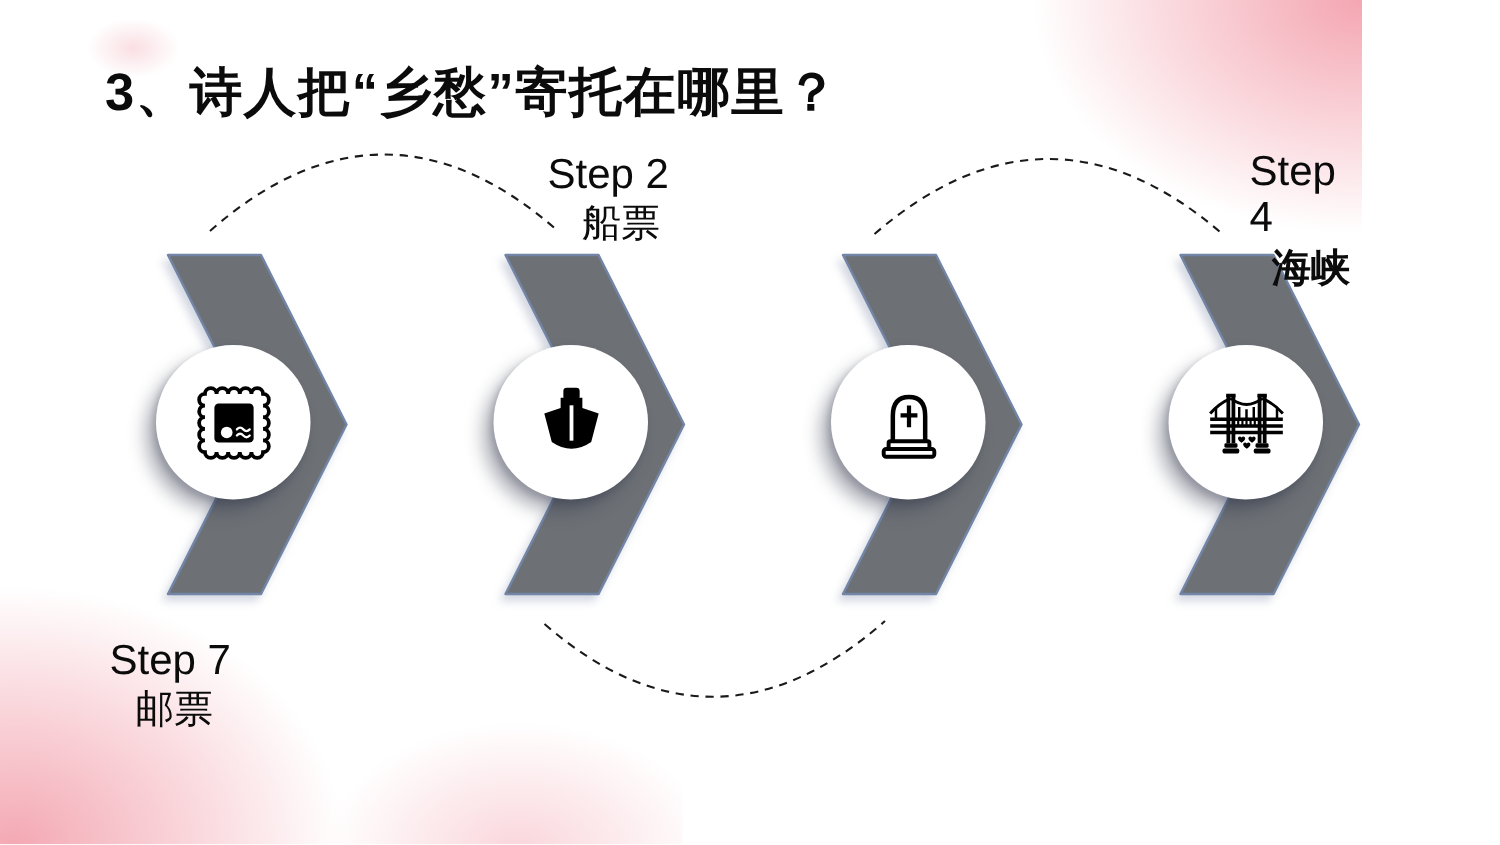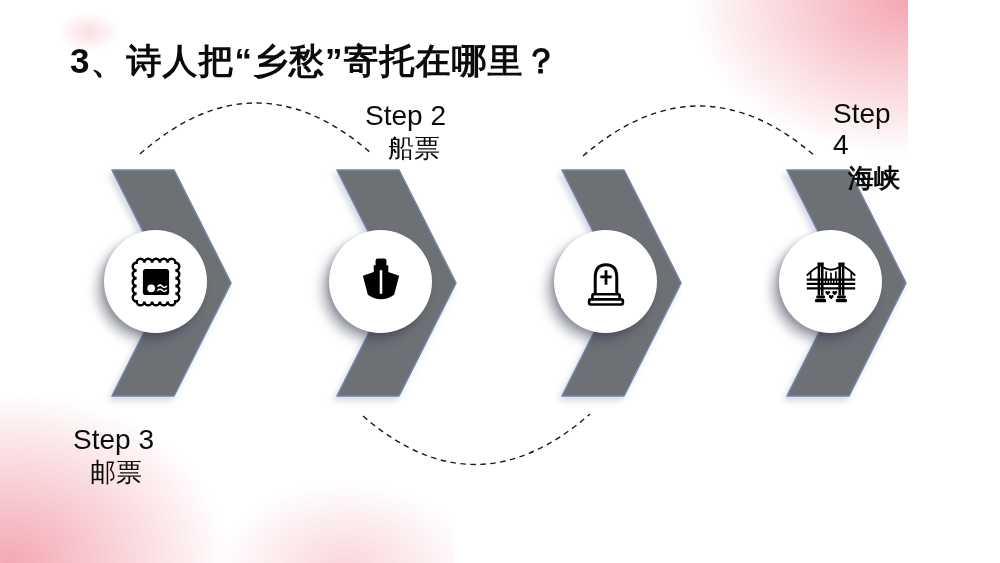--- a/index.html
+++ b/index.html
@@ -130,21 +130,21 @@
         <g fill="#000">
           <path transform="translate(28.6,41)" d="M0 4.6 C-1.3 3.5 -2.5 2.6 -2.5 1.6 C-2.5 0.2 -0.8 -0.3 0 0.9 C0.8 -0.3 2.5 0.2 2.5 1.6 C2.5 2.6 1.3 3.5 0 4.6 Z"></path>
           <path transform="translate(32.2,45.2)" d="M0 4.6 C-1.3 3.5 -2.5 2.6 -2.5 1.6 C-2.5 0.2 -0.8 -0.3 0 0.9 C0.8 -0.3 2.5 0.2 2.5 1.6 C2.5 2.6 1.3 3.5 0 4.6 Z"></path>
           <path transform="translate(35.8,41)" d="M0 4.6 C-1.3 3.5 -2.5 2.6 -2.5 1.6 C-2.5 0.2 -0.8 -0.3 0 0.9 C0.8 -0.3 2.5 0.2 2.5 1.6 C2.5 2.6 1.3 3.5 0 4.6 Z"></path>
         </g>
       </svg>
     </div>
   </div>
 
   <div class="step-label label-1">
-    <div class="step-en">Step 3</div>
+    <div class="step-en">Step 7</div>
     <div class="step-zh">邮票</div>
   </div>
   <div class="step-label label-2">
     <div class="step-en">Step 2</div>
     <div class="step-zh">船票</div>
   </div>
   <div class="step-label label-4">
     <div class="step-en">Step 4</div>
     <div class="step-zh">海峡</div>
   </div>

